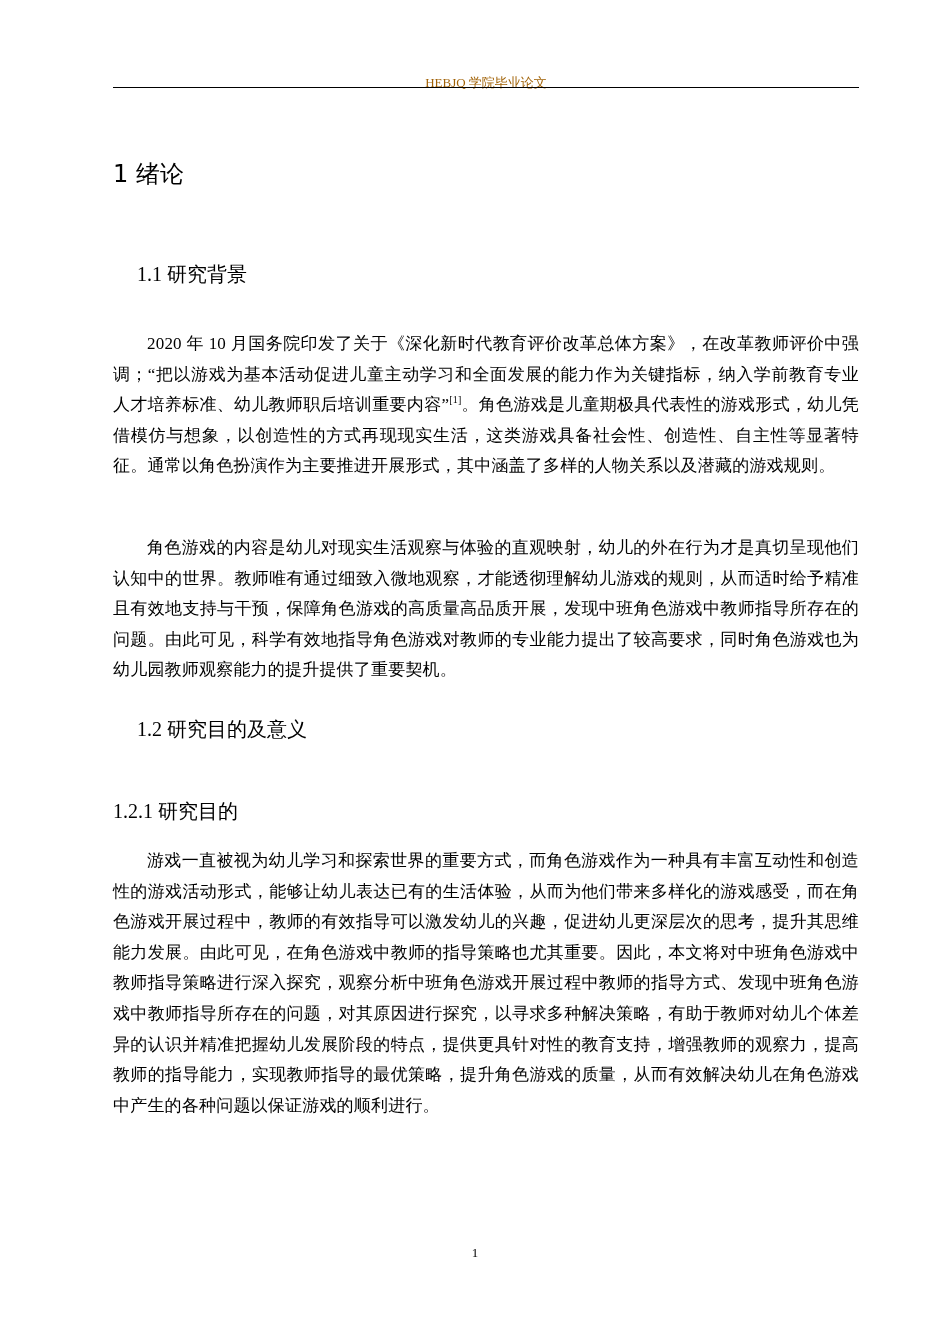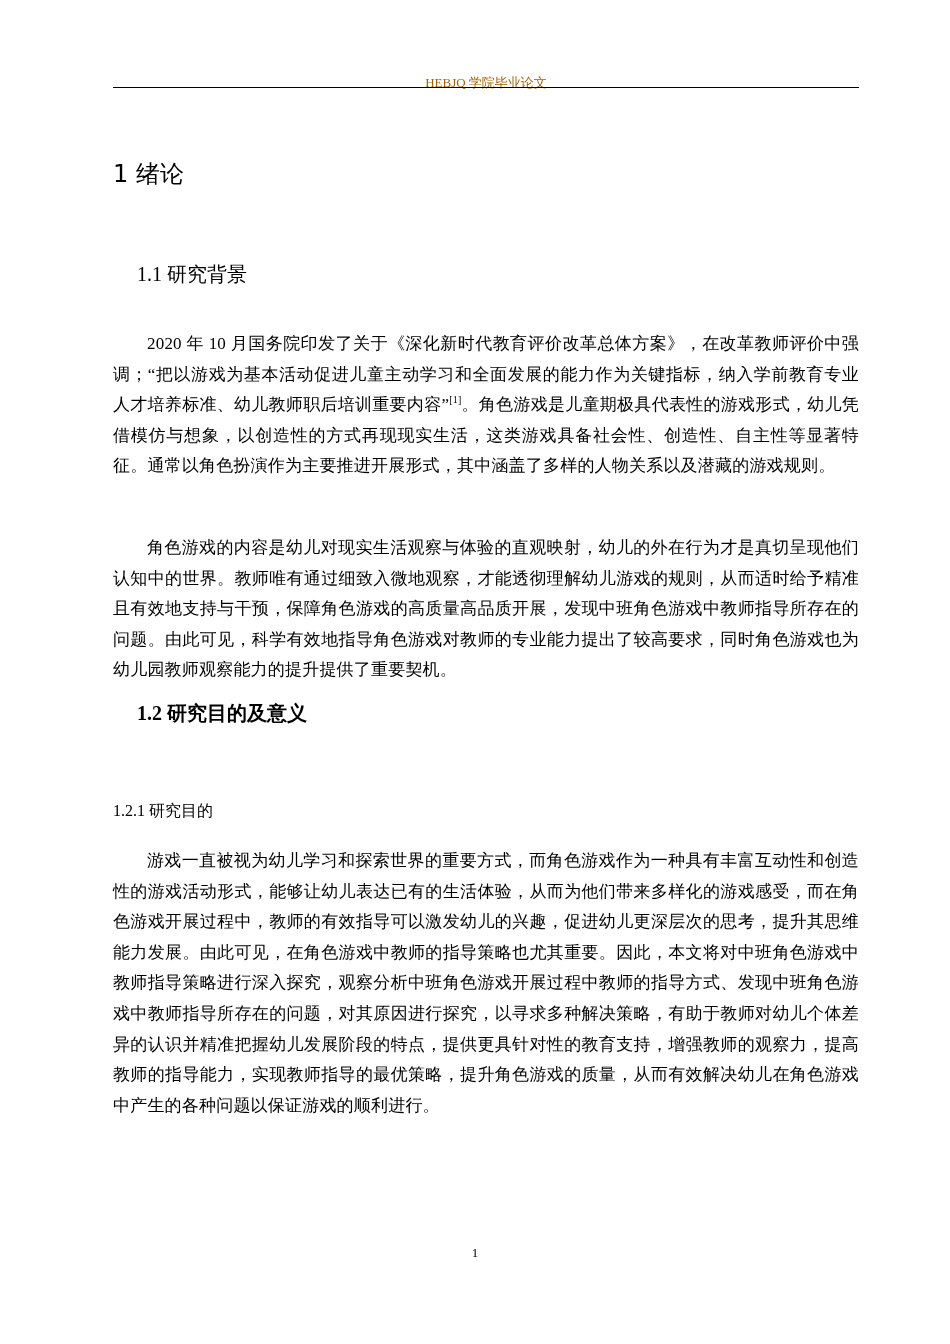--- a/index.html
+++ b/index.html
@@ -6,21 +6,21 @@
   body { width: 950px; height: 1344px; position: relative; overflow: hidden;
          font-family: "Liberation Serif", "DejaVu Serif", serif; color: #000; }
   .header { position: absolute; left: 113px; top: 66px; width: 746px; text-align: center;
             font-size: 13px; line-height: 18px; color: #a16207; margin-top: 8px; }
   .header-rule { position: absolute; left: 113px; top: 87px; width: 746px; height: 0;
                  border-top: 1px solid #000; }
   .h1 { position: absolute; left: 113px; top: 158px; font-size: 24px; line-height: 32px;
         font-family: "DejaVu Sans", "Liberation Sans", sans-serif; }
   .h2 { position: absolute; left: 113px; font-size: 20px; line-height: 28px;
         font-family: "Liberation Serif", "DejaVu Serif", serif; margin-left: 24px; }
-  .h3 { position: absolute; left: 113px; font-size: 16px; line-height: 26px;
+  .h3 { position: absolute; left: 113px; font-size: 20px; line-height: 26px;
         font-family: "Liberation Serif", "DejaVu Serif", serif; }
   .para { position: absolute; left: 113px; width: 746px; font-size: 17px; line-height: 30.6px;
           text-align: justify; text-indent: 34px; letter-spacing: 0.2px; }
   .para sup { font-size: 10px; vertical-align: 7px; line-height: 0; }
   .page-num { position: absolute; left: 0; width: 950px; top: 1245px; text-align: center;
               font-size: 13px; }
 </style>
 </head>
 <body>
 
@@ -28,19 +28,19 @@
 <div class="header-rule"></div>
 
 <div class="h1">1  绪论</div>
 
 <div class="h2" style="top:260px;">1.1 研究背景</div>
 
 <div class="para" style="top:329px;"><span>2020 年 10 月国务院印发了关于《深化新时代教育评价改革总体方案》，在改革教师评价中强调；“把以游戏为基本活动促进儿童主动学习和全面发展的能力作为关键指标，纳入学前教育专业人才培养标准、幼儿教师职后培训重要内容”</span><sup>[1]</sup><span>。角色游戏是儿童期极具代表性的游戏形式，幼儿凭借模仿与想象，以创造性的方式再现现实生活，这类游戏具备社会性、创造性、自主性等显著特征。通常以角色扮演作为主要推进开展形式，其中涵盖了多样的人物关系以及潜藏的游戏规则。</span></div>
 
 <div class="para" style="top:533px;">角色游戏的内容是幼儿对现实生活观察与体验的直观映射，幼儿的外在行为才是真切呈现他们认知中的世界。教师唯有通过细致入微地观察，才能透彻理解幼儿游戏的规则，从而适时给予精准且有效地支持与干预，保障角色游戏的高质量高品质开展，发现中班角色游戏中教师指导所存在的问题。由此可见，科学有效地指导角色游戏对教师的专业能力提出了较高要求，同时角色游戏也为幼儿园教师观察能力的提升提供了重要契机。</div>
 
-<div class="h2" style="top:699px;font-weight:bold;">1.2 研究目的及意义</div>
+<div class="h2" style="top:715px;">1.2 研究目的及意义</div>
 
 <div class="h3" style="top:798px;">1.2.1 研究目的</div>
 
 <div class="para" style="top:846px;">游戏一直被视为幼儿学习和探索世界的重要方式，而角色游戏作为一种具有丰富互动性和创造性的游戏活动形式，能够让幼儿表达已有的生活体验，从而为他们带来多样化的游戏感受，而在角色游戏开展过程中，教师的有效指导可以激发幼儿的兴趣，促进幼儿更深层次的思考，提升其思维能力发展。由此可见，在角色游戏中教师的指导策略也尤其重要。因此，本文将对中班角色游戏中教师指导策略进行深入探究，观察分析中班角色游戏开展过程中教师的指导方式、发现中班角色游戏中教师指导所存在的问题，对其原因进行探究，以寻求多种解决策略，有助于教师对幼儿个体差异的认识并精准把握幼儿发展阶段的特点，提供更具针对性的教育支持，增强教师的观察力，提高教师的指导能力，实现教师指导的最优策略，提升角色游戏的质量，从而有效解决幼儿在角色游戏中产生的各种问题以保证游戏的顺利进行。</div>
 
 <div class="page-num">1</div>
 
 </body></html>

